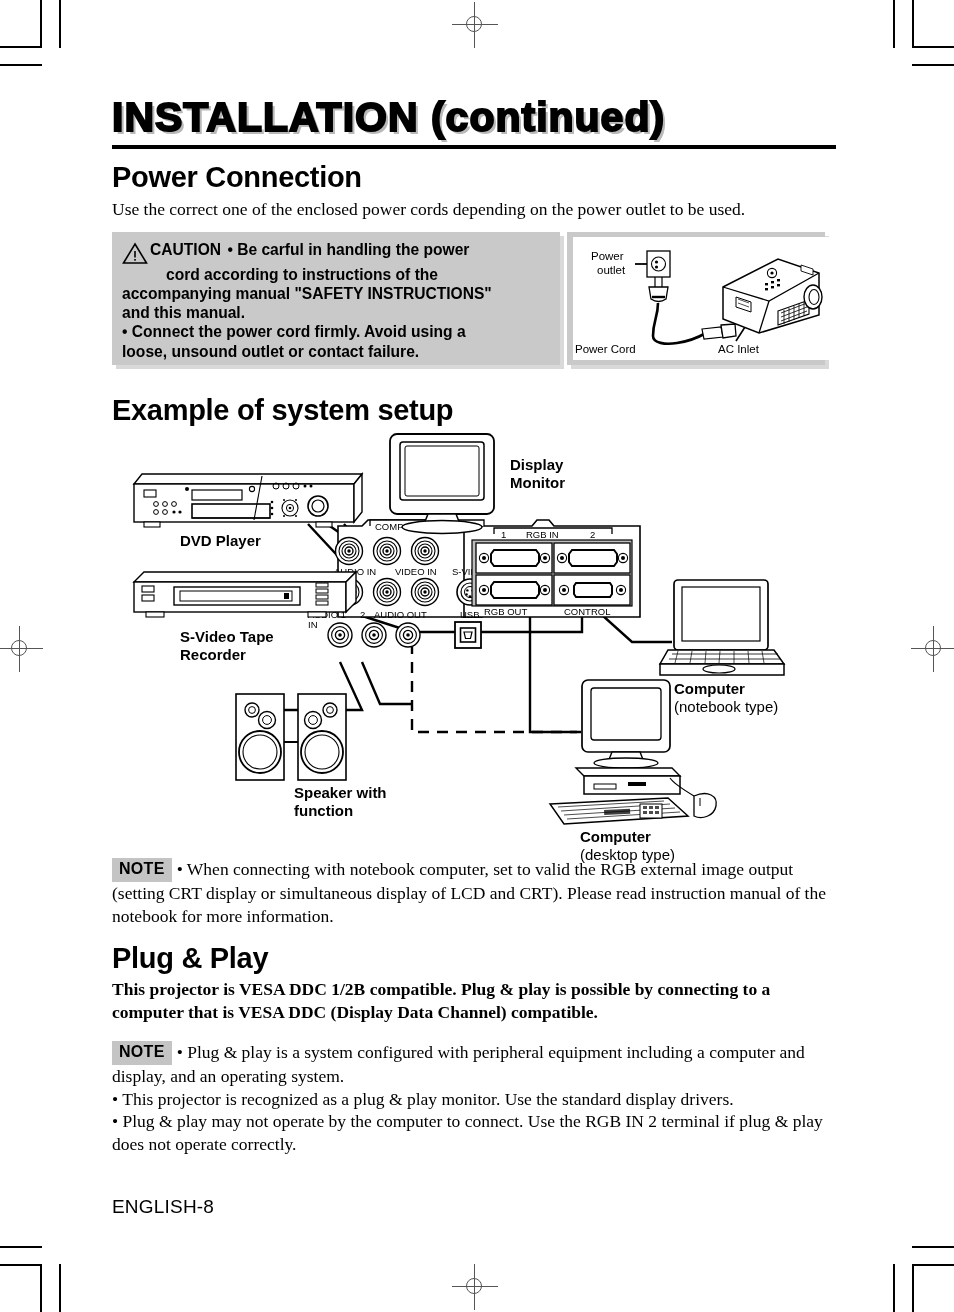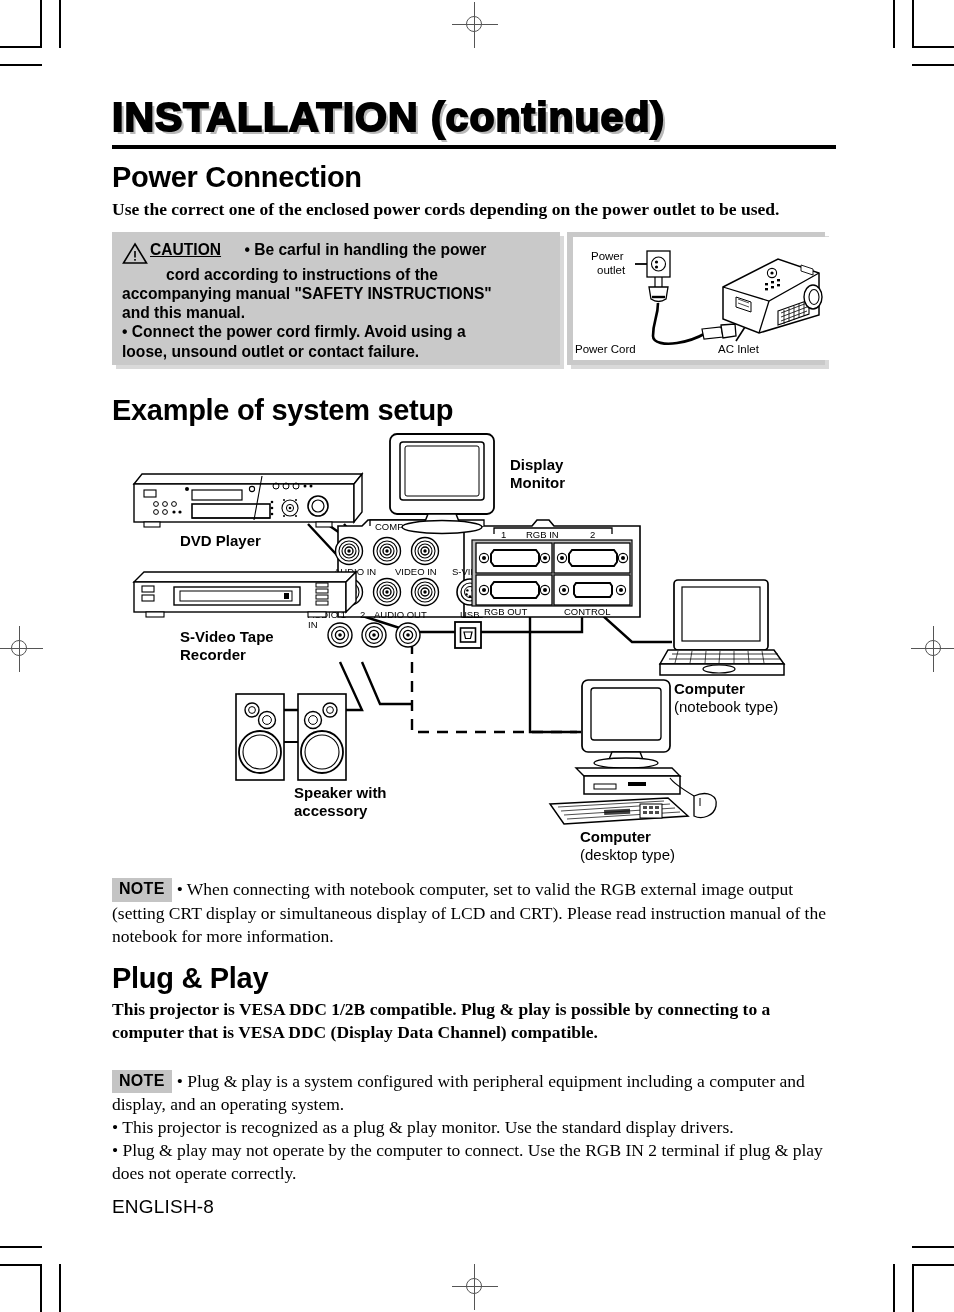--- a/index.html
+++ b/index.html
@@ -27,47 +27,47 @@
     margin:0;line-height:1.05;white-space:nowrap;
   }
   .title-rule{height:4px;background:#000;margin-top:6px;width:724px;}
 
   h2.sec{
     font-family:"Liberation Sans",sans-serif;
     font-weight:bold;font-size:29px;margin:12px 0 4px 0;line-height:1.12;
     letter-spacing:-0.3px;
   }
   h2.sec2{ margin-top:22px; }
-  p.body{font-size:17.5px;line-height:1.28;margin:0;font-weight:bold;}
+  p.body{font-size:17.5px;line-height:1.28;margin:0;}
 
   
   .caution-wrap{position:relative;margin-top:12px;height:140px;}
   .caution-box{position:absolute;left:0;top:0;width:448px;height:133px;
       background:#c9c9c9;box-shadow:4px 4px 0 #d9d9d9;}
   .caution-inner{padding:8px 10px 0 10px;font-family:"Liberation Sans",sans-serif;
       font-weight:bold;font-size:15.6px;line-height:1.23;}
   .warn-tri{display:inline-block;vertical-align:top;width:26px;height:23px;
       position:relative;margin-right:2px;margin-top:2px;}
   .warn-tri svg{position:absolute;left:0;top:0;}
-  .cau-word{text-decoration:underline;text-align:center;}
-  .cau-l1{margin-left:19px;}
+  .cau-word{text-align:center;}
+  .cau-l1{margin-left:2px;}
   .cau-ind{margin-left:44px;}
 
   .proj-box{position:absolute;left:455px;top:0;width:258px;height:133px;
       background:#c9c9c9;box-shadow:4px 4px 0 #d9d9d9;}
   .proj-inner{position:absolute;left:6px;top:5px;width:258px;height:123px;background:#fff;}
 
   
   .diagram{position:relative;width:730px;height:420px;margin-top:6px;}
   .dlabel{position:absolute;font-family:"Liberation Sans",sans-serif;
       font-weight:bold;font-size:15px;line-height:1.2;}
   .dlabel .sub{font-weight:normal;}
 
   
-  .note-blk{font-size:17.5px;line-height:1.3;margin-top:26px;}
+  .note-blk{font-size:17.5px;line-height:1.3;margin-top:6px;}
   .note-badge{display:inline-block;background:#c4c4c4;color:#000;
       font-family:"Liberation Sans",sans-serif;font-weight:bold;font-size:16px;
       padding:1px 7px 2px 7px;margin-right:5px;vertical-align:1px;letter-spacing:.3px;}
   .pp-body{font-size:17.5px;line-height:1.30;margin-top:2px;font-weight:bold;}
   .footer{position:absolute;left:112px;top:1196px;
       font-family:"Liberation Sans",sans-serif;font-size:19px;letter-spacing:.2px;}
 </style>
 </head>
 <body>
 
@@ -551,21 +551,21 @@
     <div class="dlabel" style="left:68px;top:196px;">
       <div>S-Video Tape</div>
       <div>Recorder</div>
     </div>
     <div class="dlabel" style="left:398px;top:24px;">
       <div>Display</div>
       <div>Monitor</div>
     </div>
     <div class="dlabel" style="left:182px;top:352px;">
       <div>Speaker with</div>
-      <div>accessory</div>
+      <div>function</div>
     </div>
     <div class="dlabel" style="left:562px;top:248px;">
       <div>Computer</div>
       <div class="sub">(notebook type)</div>
     </div>
     <div class="dlabel" style="left:468px;top:396px;">
       <div>Computer</div>
       <div class="sub">(desktop type)</div>
     </div>
   </div>

